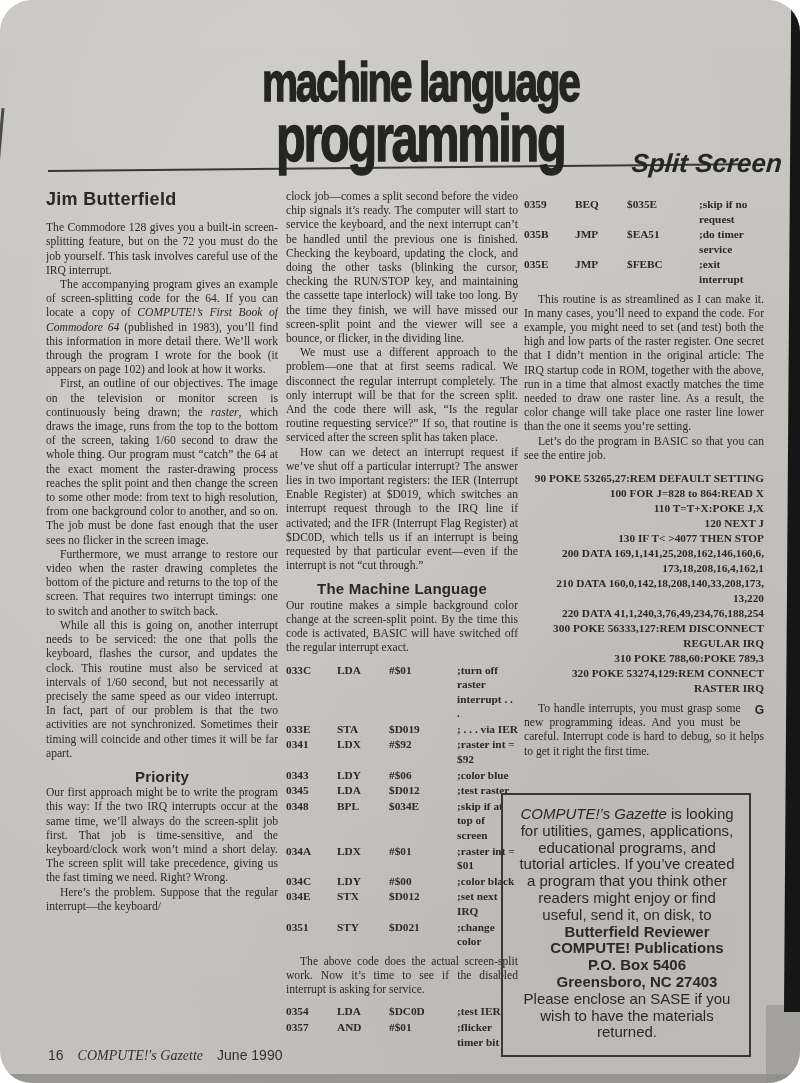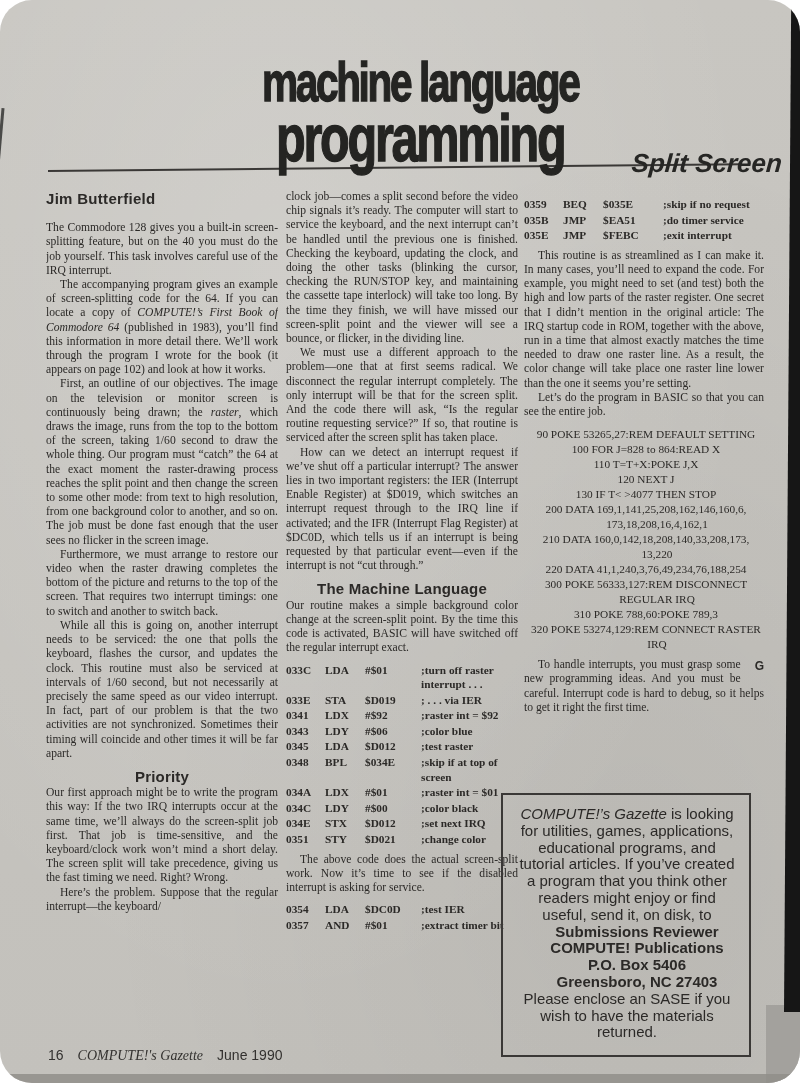--- a/index.html
+++ b/index.html
@@ -23,34 +23,34 @@
   .head-rule{position:absolute;left:48px;top:170px;width:694px;height:2px;background:#3a3836;
     transform:rotate(-0.55deg);transform-origin:left center;}
   .subtitle{position:absolute;left:612px;top:148px;width:170px;text-align:right;
     font-family:"Liberation Sans",sans-serif;font-weight:bold;font-style:italic;
     font-size:26px;letter-spacing:0px;color:#262624;transform:skewX(-4deg);white-space:nowrap;}
   
   .col{position:absolute;font-size:11.6px;line-height:14.2px;text-align:justify;overflow:hidden;}
   .col1{left:46px;top:192px;width:232px;height:845px;}
   .col2{left:286px;top:190px;width:232px;height:880px;}
   .col3{left:524px;top:190px;width:240px;height:880px;}
-  .byline{font-family:"Liberation Sans",sans-serif;font-weight:bold;font-size:15px;
+  .byline{font-family:"Liberation Sans",sans-serif;font-weight:bold;font-size:18px;
     letter-spacing:.3px;margin-bottom:15px;text-align:left;}
   p{margin:0;}
   p.ind{text-indent:14px;}
   .colhead{font-family:"Liberation Sans",sans-serif;font-weight:bold;font-size:15px;
     margin:9px 0 2px 0;text-align:center;letter-spacing:.2px;}
   .it{font-style:italic;}
   
   .mlcode{margin:7px 0 6px 0;font-weight:bold;font-size:11.3px;line-height:14.6px;text-align:left;}
-  .mlrow{display:grid;grid-template-columns:35px 36px 50px 1fr;column-gap:4px;margin-bottom:1px;}
+  .mlrow{display:grid;grid-template-columns:35px 36px 50px 1fr;column-gap:16px;margin-bottom:1px;}
   .mlrow .cmt{padding-left:2px;}
   .code3 .mlrow{grid-template-columns:35px 36px 54px 1fr;}
   
-  .basic{margin:8px 0 6px 4px;font-weight:normal;font-size:11.3px;line-height:15px;text-align:center;}
+  .basic{margin:8px 0 6px 4px;font-weight:bold;font-size:11.3px;line-height:15px;text-align:right;}
   .basic div{padding-left:22px;text-indent:-22px;}
   .endmark{float:right;font-family:"Liberation Sans",sans-serif;font-weight:bold;
     font-size:12px;line-height:14px;margin-top:1px;}
   
   .subbox{position:absolute;left:501px;top:793px;width:224px;border:2px solid #3a3836;
     padding:11px 10px 14px 12px;font-family:"Liberation Sans",sans-serif;font-size:15px;
     line-height:16.8px;text-align:center;color:#2b2927;}
   .subbox .addr{font-weight:bold;padding-left:20px;}
   
   .footer{position:absolute;left:48px;top:1047px;font-size:14px;
@@ -68,21 +68,21 @@
   <div class="edge-bottom"></div>
   <div class="edge-sliver"></div>
 
   <div class="ml-title t1">machine language</div>
   <div class="head-rule"></div>
   <div class="ml-title t2">programming</div>
   <div class="subtitle">Split Screen</div>
 
   <div class="col col1">
     <div class="byline">Jim Butterfield</div>
-    <p>The Commodore 128 gives you a built-in screen-splitting feature, but on the 40 you must do the job yourself. This task involves careful use of the IRQ interrupt.</p>
+    <p>The Commodore 128 gives you a built-in screen-splitting feature, but on the 72 you must do the job yourself. This task involves careful use of the IRQ interrupt.</p>
     <p class="ind"><span>The accompanying program gives an example of screen-splitting code for the 64. If you can locate a copy of </span><span class="it">COMPUTE!’s First Book of Commodore 64</span><span> (published in 1983), you’ll find this information in more detail there. We’ll work through the program I wrote for the book (it appears on page 102) and look at how it works.</span></p>
     <p class="ind"><span>First, an outline of our objectives. The image on the television or monitor screen is continuously being drawn; the </span><span class="it">raster</span><span>, which draws the image, runs from the top to the bottom of the screen, taking 1/60 second to draw the whole thing. Our program must “catch” the 64 at the exact moment the raster-drawing process reaches the split point and then change the screen to some other mode: from text to high resolution, from one background color to another, and so on. The job must be done fast enough that the user sees no flicker in the screen image.</span></p>
     <p class="ind">Furthermore, we must arrange to restore our video when the raster drawing completes the bottom of the picture and returns to the top of the screen. That requires two interrupt timings: one to switch and another to switch back.</p>
     <p class="ind">While all this is going on, another interrupt needs to be serviced: the one that polls the keyboard, flashes the cursor, and updates the clock. This routine must also be serviced at intervals of 1/60 second, but not necessarily at precisely the same speed as our video interrupt. In fact, part of our problem is that the two activities are not synchronized. Sometimes their timing will coincide and other times it will be far apart.</p>
     <div class="colhead">Priority</div>
     <p>Our first approach might be to write the program this way: If the two IRQ interrupts occur at the same time, we’ll always do the screen-split job first. That job is time-sensitive, and the keyboard/clock work won’t mind a short delay. The screen split will take precedence, giving us the fast timing we need. Right? Wrong.</p>
     <p class="ind">Here’s the problem. Suppose that the regular interrupt—the keyboard/</p>
   </div>
 
   <div class="col col2">
@@ -170,21 +170,21 @@
           <span>0354</span>
           <span>LDA</span>
           <span>$DC0D</span>
           <span class="cmt">;test IER</span>
         </div>
 
         <div class="mlrow">
           <span>0357</span>
           <span>AND</span>
           <span>#$01</span>
-          <span class="cmt">;extract timer bit</span>
+          <span class="cmt">;flicker timer bit</span>
         </div>
       </div>
   </div>
 
   <div class="col col3">
     <div class="mlcode code3">
 
         <div class="mlrow">
           <span>0359</span>
           <span>BEQ</span>
@@ -230,21 +230,21 @@
 
         <div>310 POKE 788,60:POKE 789,3</div>
 
         <div>320 POKE 53274,129:REM CONNECT RASTER IRQ</div>
       </div>
     <p class="ind"><span class="endmark">G</span><span>To handle interrupts, you must grasp some new programming ideas. And you must be careful. Interrupt code is hard to debug, so it helps to get it right the first time.</span></p>
   </div>
 
   <div class="subbox">
     <span class="it">COMPUTE!’s Gazette</span><span> is looking for utilities, games, applications, educational programs, and tutorial articles. If you’ve created a program that you think other readers might enjoy or find useful, send it, on disk, to</span>
-    <div class="addr">Submissions Reviewer</div>
+    <div class="addr">Butterfield Reviewer</div>
     <div class="addr">COMPUTE! Publications</div>
     <div class="addr">P.O. Box 5406</div>
     <div class="addr">Greensboro, NC 27403</div>
     <div>Please enclose an SASE if you wish to have the materials returned.</div>
   </div>
 
   <div class="footer">
     <span>16</span><span class="mag">COMPUTE!'s Gazette</span><span>June 1990</span>
   </div>
 

